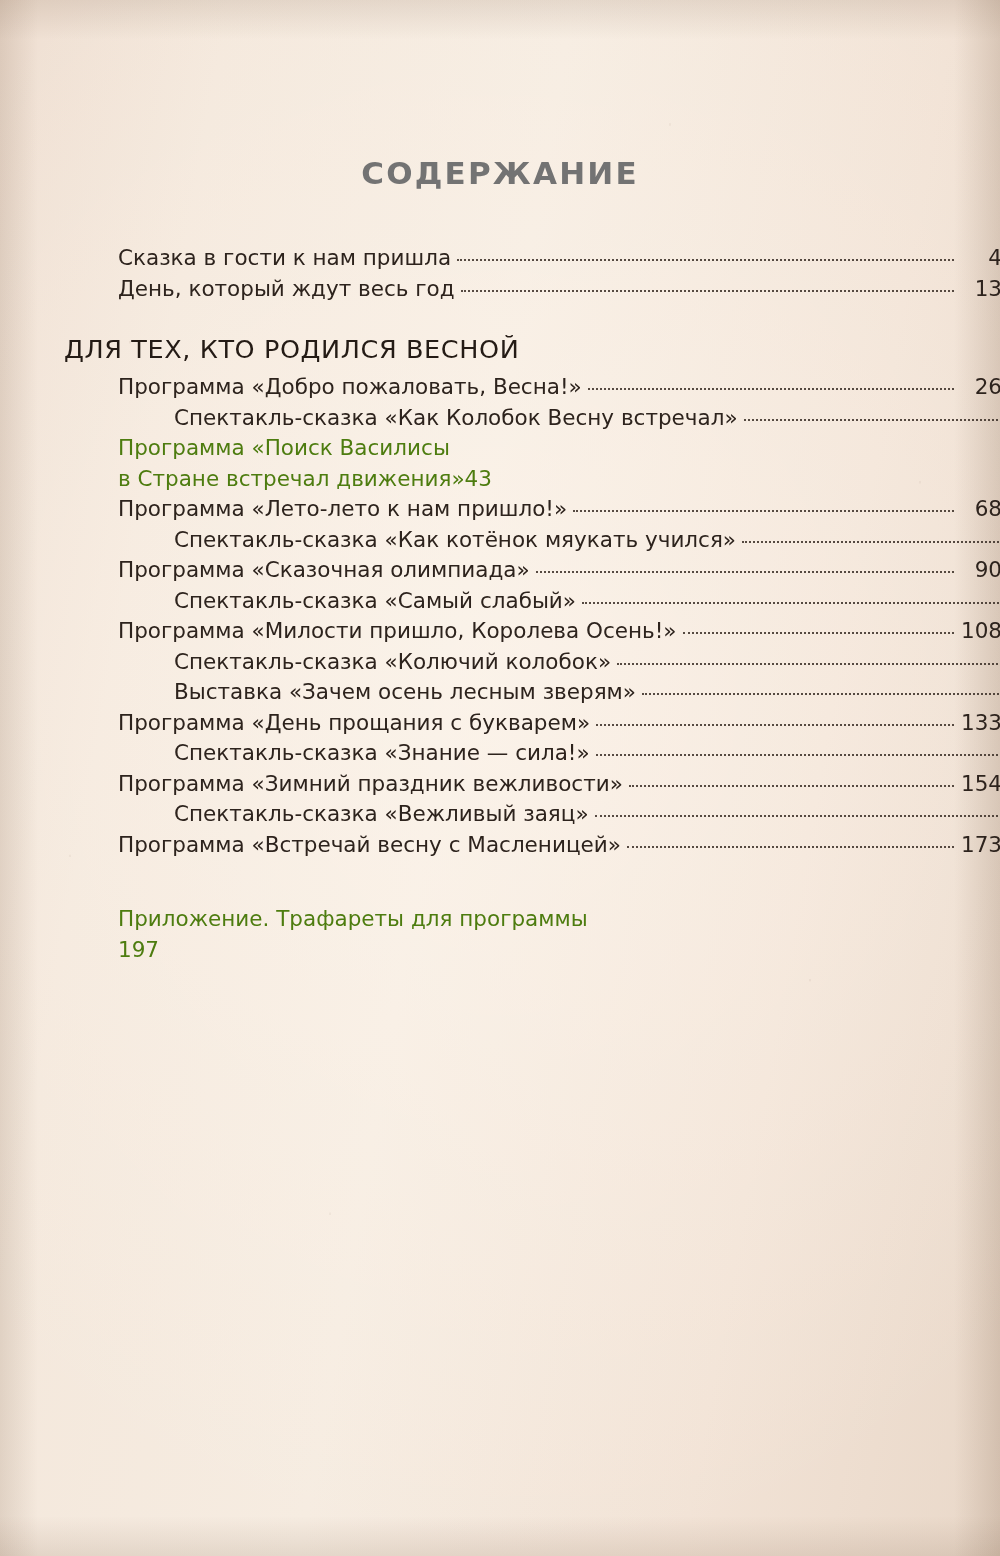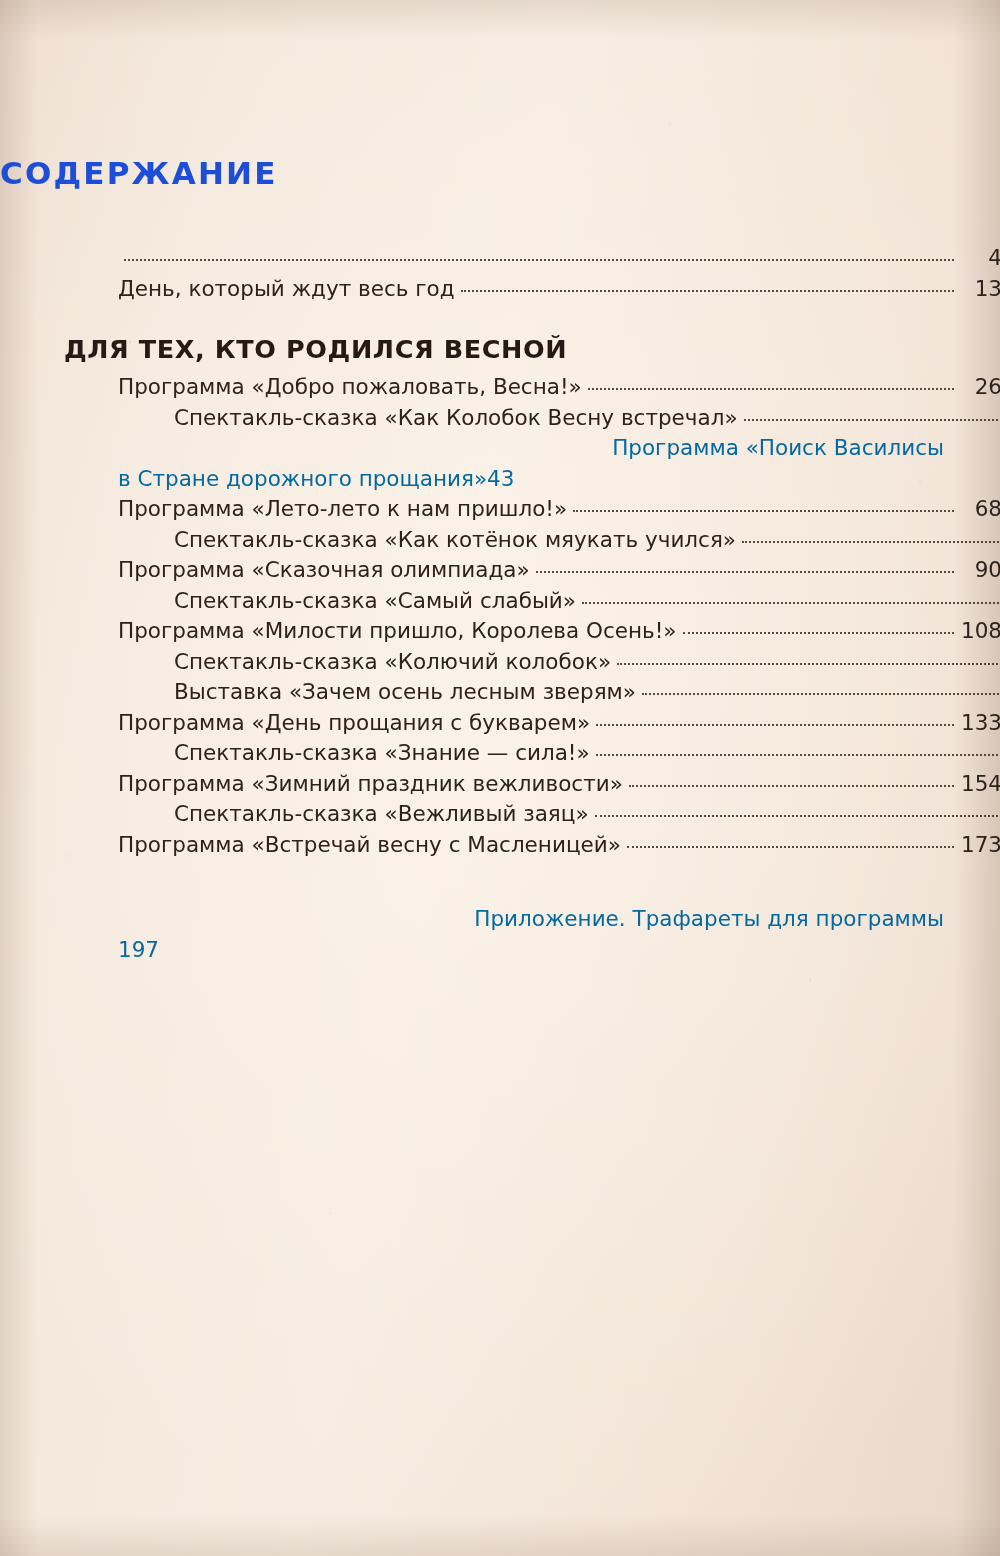--- a/index.html
+++ b/index.html
@@ -36,25 +36,25 @@
   }
   .content {
     position: relative;
     padding: 0;
   }
   .title {
     position: absolute;
     top: 155px;
     left: 0;
     right: 0;
-    text-align: left;
+    text-align: center;
     font-size: 31px;
     letter-spacing: 2.2px;
     font-weight: 700;
-    color: #1d4ed8;
+    color: #737373;
   }
 
   .toc {
     position: absolute;
     top: 243px;
     left: 60px;
     right: 56px;
   }
 
   
@@ -85,35 +85,34 @@
     min-width: 44px;
   }
 
   .lvl-1 { padding-left: 58px; }
   .lvl-2 { padding-left: 114px; }
 
   
   .multiline {
     font-size: 21.5px;
     line-height: 1.42;
-    color: #0369a1;
-    text-align: right;
+    color: #4d7c0f;
   }
   .multiline .line1 {
     white-space: nowrap;
   }
   .multiline .line2 {
     display: flex;
     align-items: baseline;
     width: 100%;
   }
 
   .section-head {
     font-size: 25.5px;
-    font-weight: 700;
+    font-weight: 400;
     letter-spacing: 0.6px;
     color: #241b15;
     margin: 30px 0 8px 0;
     padding-left: 4px;
   }
   .gap-lg { height: 44px; }
 
   
   .speckle {
     position: absolute;
@@ -136,20 +135,21 @@
 <div class="page"></div>
 <div class="speckle"></div>
 
 <div class="content">
 
   <div class="title">СОДЕРЖАНИЕ</div>
 
   <div class="toc">
 
     <div class="entry lvl-1">
+      <span class="label">Сказка в гости к нам пришла</span>
       <span class="dots"></span>
       <span class="page-num">4</span>
     </div>
 
     <div class="entry lvl-1">
       <span class="label">День, который ждут весь год</span>
       <span class="dots"></span>
       <span class="page-num">13</span>
     </div>
 
@@ -163,21 +163,21 @@
 
     <div class="entry lvl-2">
       <span class="label">Спектакль-сказка «Как Колобок Весну встречал»</span>
       <span class="dots"></span>
 
     </div>
 
     <div class="multiline lvl-1">
       <div class="line1">Программа «Поиск Василисы</div>
       <div class="line2">
-        <span class="label">в Стране дорожного прощания»</span>
+        <span class="label">в Стране встречал движения»</span>
         <span class="dots"></span>
         <span class="page-num">43</span>
       </div>
     </div>
 
 
     <div class="entry lvl-1">
       <span class="label">Программа «Лето-лето к нам пришло!»</span>
       <span class="dots"></span>
       <span class="page-num">68</span>

